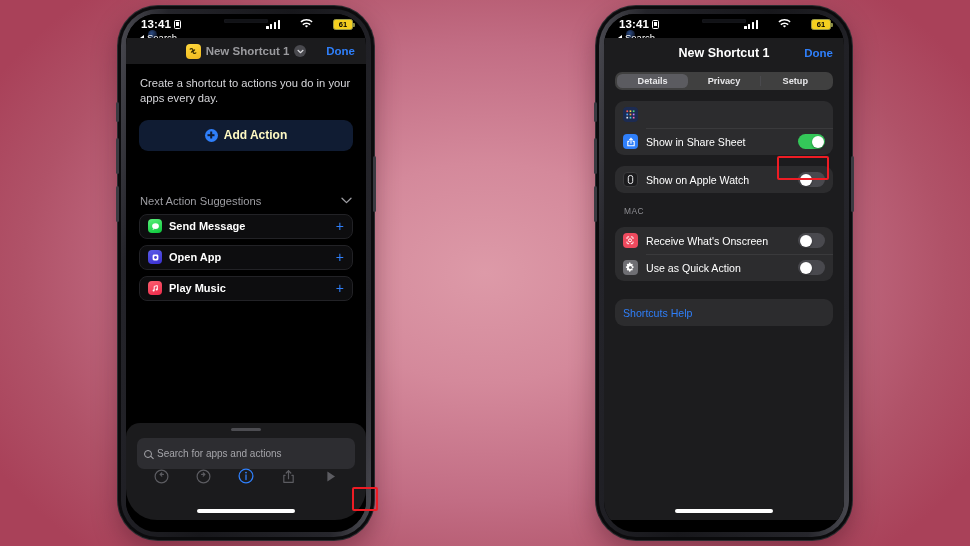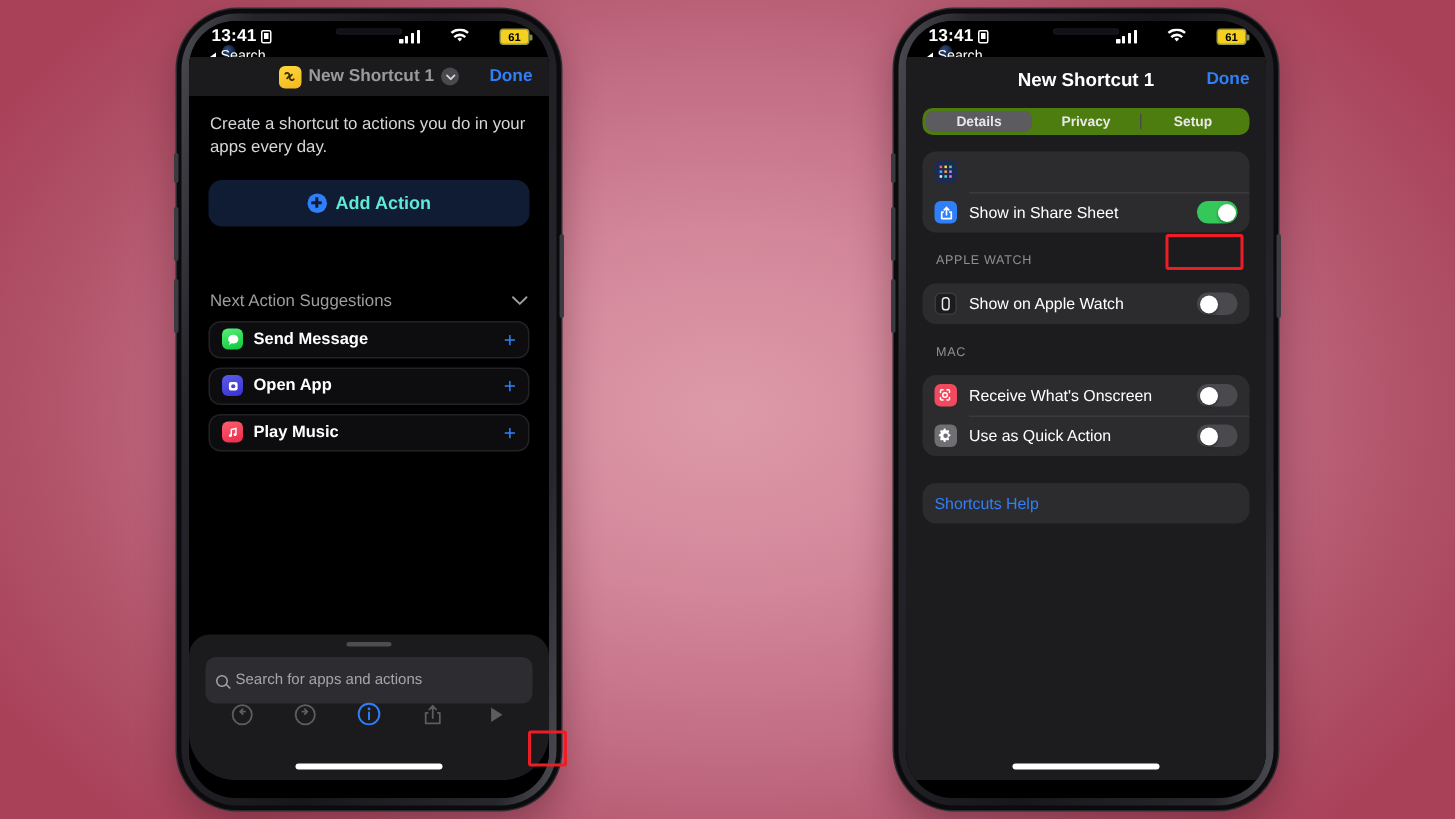--- a/index.html
+++ b/index.html
@@ -83,21 +83,21 @@
   .intro { padding:12px 14px 0; font-size:11.2px; color:#d6d6da; line-height:1.38; }
 
   .add-action { margin:13px 13px 0; height:31px; border-radius:9px; background:#101c33;
                 display:flex; align-items:center; justify-content:center; gap:6px; }
   .add-action .plus { width:13px; height:13px; border-radius:50%; background:#2f7ffa;
                       position:relative; }
   .add-action .plus::before, .add-action .plus::after { content:""; position:absolute;
         background:#101c33; left:50%; top:50%; transform:translate(-50%,-50%); }
   .add-action .plus::before { width:7px; height:1.6px; }
   .add-action .plus::after  { width:1.6px; height:7px; }
-  .add-action span { font-size:12px; font-weight:bold; color:#5eead4; }
+  .add-action span { font-size:12px; font-weight:bold; color:#fef9c3; }
 
   .sugg-head { margin:44px 14px 0; display:flex; align-items:center;
                justify-content:space-between; }
   .sugg-head span { font-size:11.2px; color:#9d9da2; }
 
   .sugg-list { margin:7px 13px 0; display:flex; flex-direction:column; gap:6px; }
   .sugg-row { height:25px; border-radius:8px; background:#0d0d0f; border:1px solid #222226;
               display:flex; align-items:center; padding:0 8px; gap:7px; }
   .app-icon { width:14px; height:14px; border-radius:4px; flex:0 0 auto;
               display:flex; align-items:center; justify-content:center; }
@@ -130,21 +130,21 @@
   .home-ind { position:absolute; left:50%; bottom:7px; transform:translateX(-50%);
               width:98px; height:4px; border-radius:3px; background:#fff; }
 
   
   .app-r { position:relative; height:calc(100% - 36px); background:#1c1c1e; color:#fff; }
   .nav-r { height:30px; display:flex; align-items:center; justify-content:center;
            position:relative; }
   .nav-r .t { font-size:12.5px; font-weight:bold; color:#fff; }
   .done-r { position:absolute; right:11px; font-size:11.5px; color:#2f7ffa; font-weight:bold; }
 
-  .segmented { margin:4px 11px 0; height:18px; border-radius:7px; background:#4d7c0f;
+  .segmented { margin:4px 11px 0; height:18px; border-radius:7px; background:#404040;
                display:flex; padding:2px; position:relative; }
   .seg { flex:1; display:flex; align-items:center; justify-content:center;
          font-size:9.2px; font-weight:bold; color:#e8e8ea; border-radius:5.5px; }
   .seg.active { background:#5b5b60; }
   .seg-div { position:absolute; left:66.5%; top:4px; width:1px; height:10px; background:#4a4a4e; }
 
   .group { margin:11px 11px 0; border-radius:9px; background:#2c2c2e; overflow:hidden; }
   .row { height:27px; display:flex; align-items:center; padding:0 8px; gap:8px; position:relative; }
   .row + .row::before { content:""; position:absolute; left:31px; right:0; top:0; height:1px;
                         background:#3a3a3c; }
@@ -405,21 +405,20 @@
                 <path d="M2.8 4.4H1.8v4.3h6.4V4.4H7.2" stroke="#fff" stroke-width="1.1" fill="none" stroke-linecap="round" stroke-linejoin="round"></path>
               </svg>
           </span>
           <span class="r-label">Show in Share Sheet</span>
           <span class="toggle on">
               <span class="knob"></span>
             </span>
         </div>
       </div>
 
-      <div class="sec-head">APPLE WATCH</div>
       <div class="group">
         <div class="row">
           <span class="r-icon ic-watch">
             <svg width="11" height="11" viewBox="0 0 11 11">
                 <rect x="3.3" y="1.5" width="4.4" height="8" rx="1.9" stroke="#e8e8ea" stroke-width="1" fill="none"></rect>
               </svg>
           </span>
           <span class="r-label">Show on Apple Watch</span>
           <span class="toggle">
               <span class="knob"></span>

